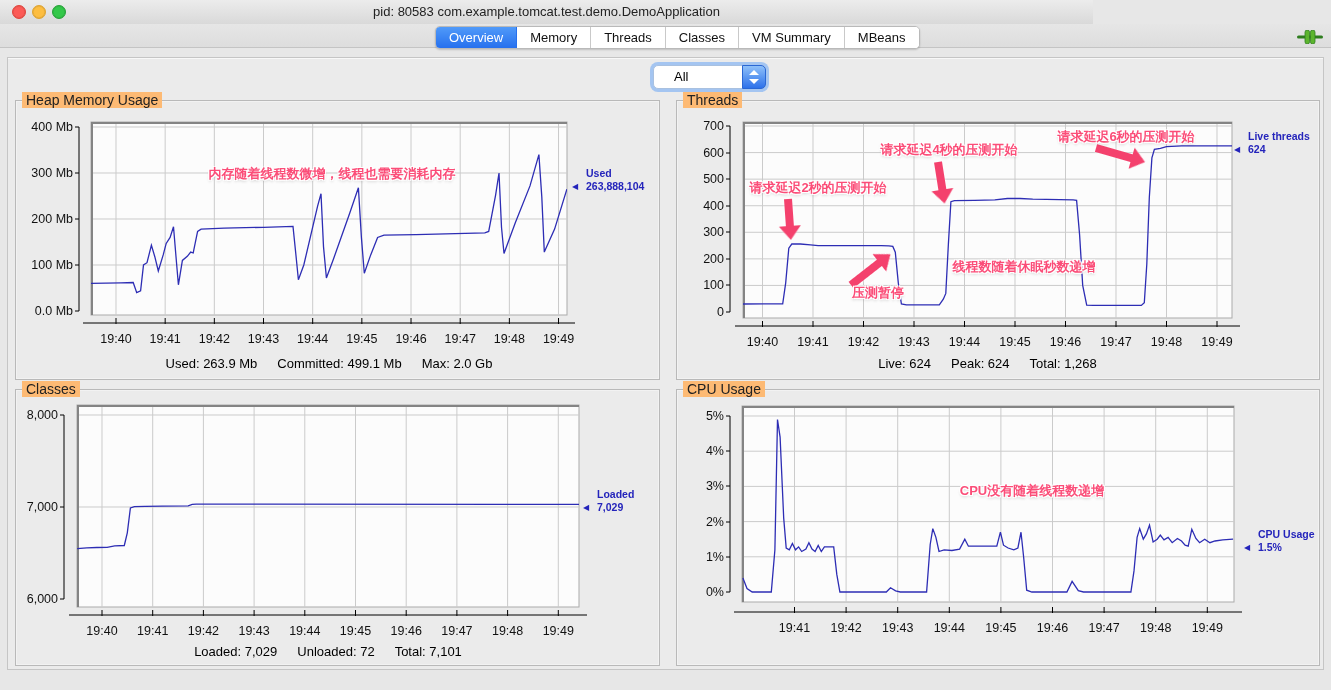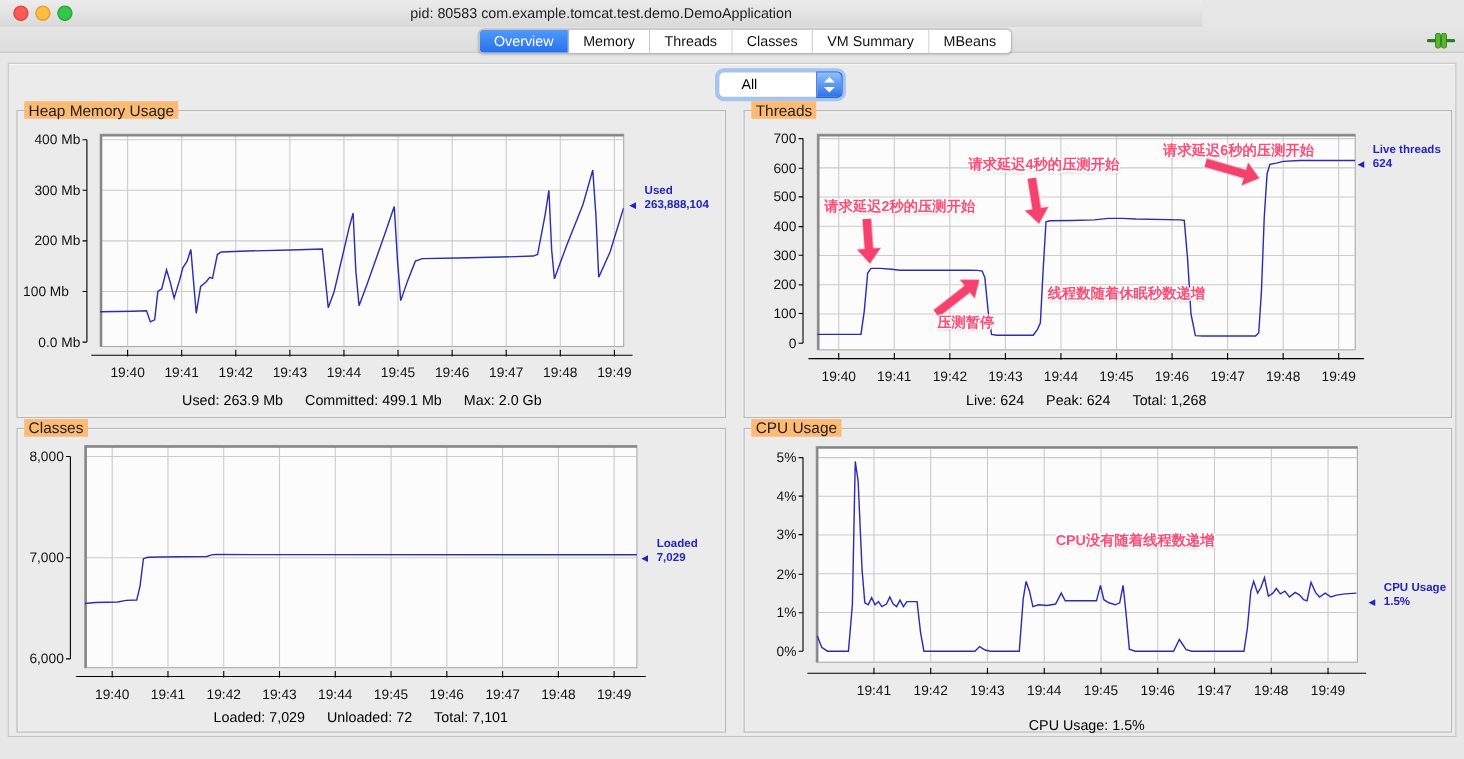--- a/index.html
+++ b/index.html
@@ -167,38 +167,39 @@
         <line x1="345.85" y1="217" x2="345.85" y2="223" stroke="#000" stroke-width="1"></line>
         <line x1="395.02" y1="217" x2="395.02" y2="223" stroke="#000" stroke-width="1"></line>
         <line x1="444.19" y1="217" x2="444.19" y2="223" stroke="#000" stroke-width="1"></line>
         <line x1="493.36" y1="217" x2="493.36" y2="223" stroke="#000" stroke-width="1"></line>
         <line x1="542.53" y1="217" x2="542.53" y2="223" stroke="#000" stroke-width="1"></line>
       </svg>
     <span class="legend">Heap Memory Usage</span>
   <span class="tick-label" style="left: 5px; top: 19px; width: 52px; text-align: right;">400 Mb</span>
       <span class="tick-label" style="left: 5px; top: 65px; width: 52px; text-align: right;">300 Mb</span>
       <span class="tick-label" style="left: 5px; top: 111px; width: 52px; text-align: right;">200 Mb</span>
-      <span class="tick-label" style="left: 5px; top: 157px; width: 52px; ">100 Mb</span>
+      <span class="tick-label" style="left: 5px; top: 157px; width: 52px; text-align: right;">100 Mb</span>
       <span class="tick-label" style="left: 5px; top: 203px; width: 52px; text-align: right;">0.0 Mb</span>
       <span class="tick-label" style="left: 76px; top: 231px; width: 48px; text-align: center;">19:40</span>
       <span class="tick-label" style="left: 125.17px; top: 231px; width: 48px; text-align: center;">19:41</span>
       <span class="tick-label" style="left: 174.34px; top: 231px; width: 48px; text-align: center;">19:42</span>
       <span class="tick-label" style="left: 223.51px; top: 231px; width: 48px; text-align: center;">19:43</span>
       <span class="tick-label" style="left: 272.68px; top: 231px; width: 48px; text-align: center;">19:44</span>
       <span class="tick-label" style="left: 321.85px; top: 231px; width: 48px; text-align: center;">19:45</span>
       <span class="tick-label" style="left: 371.02px; top: 231px; width: 48px; text-align: center;">19:46</span>
       <span class="tick-label" style="left: 420.19px; top: 231px; width: 48px; text-align: center;">19:47</span>
       <span class="tick-label" style="left: 469.36px; top: 231px; width: 48px; text-align: center;">19:48</span>
       <span class="tick-label" style="left: 518.53px; top: 231px; width: 48px; text-align: center;">19:49</span>
       <div class="cfooter" style="left: 75px; width: 476px; top: 255px;"><span>Used: 263.9 Mb</span><span>Committed: 499.1 Mb</span><span>Max: 2.0 Gb</span></div>
       <span class="rtri" style="left: 556px; top: 81px;">◀</span>
       <div class="rlabel" style="left: 570px; top: 66px;">
         <div>Used</div>
         <div>263,888,104</div>
       </div>
+      <div class="ann-text" style="left: 316px; top: 73px;">内存随着线程数微增，线程也需要消耗内存</div>
     </div>
 
   <div class="panel" style="left:668px;top:42px;width:642px;height:278px;">
     <svg class="chart-svg" preserveAspectRatio="none" viewBox="0 0 642 278">
         <rect x="66" y="21" width="489" height="196" fill="#fcfcfc" stroke="#ababab" stroke-width="1"></rect>
         <line x1="85.5" y1="21" x2="85.5" y2="217" stroke="#cbcbcb" stroke-width="1"></line>
         <line x1="136" y1="21" x2="136" y2="217" stroke="#cbcbcb" stroke-width="1"></line>
         <line x1="186.5" y1="21" x2="186.5" y2="217" stroke="#cbcbcb" stroke-width="1"></line>
         <line x1="237" y1="21" x2="237" y2="217" stroke="#cbcbcb" stroke-width="1"></line>
         <line x1="287.5" y1="21" x2="287.5" y2="217" stroke="#cbcbcb" stroke-width="1"></line>
@@ -395,21 +396,20 @@
       <span class="tick-label" style="left: -5px; top: 195px; width: 52px; text-align: right;">0%</span>
       <span class="tick-label" style="left: 93.5px; top: 231px; width: 48px; text-align: center;">19:41</span>
       <span class="tick-label" style="left: 145.1px; top: 231px; width: 48px; text-align: center;">19:42</span>
       <span class="tick-label" style="left: 196.7px; top: 231px; width: 48px; text-align: center;">19:43</span>
       <span class="tick-label" style="left: 248.3px; top: 231px; width: 48px; text-align: center;">19:44</span>
       <span class="tick-label" style="left: 299.9px; top: 231px; width: 48px; text-align: center;">19:45</span>
       <span class="tick-label" style="left: 351.5px; top: 231px; width: 48px; text-align: center;">19:46</span>
       <span class="tick-label" style="left: 403.1px; top: 231px; width: 48px; text-align: center;">19:47</span>
       <span class="tick-label" style="left: 454.7px; top: 231px; width: 48px; text-align: center;">19:48</span>
       <span class="tick-label" style="left: 506.3px; top: 231px; width: 48px; text-align: center;">19:49</span>
-      <div class="cfooter" style="left: 65px; width: 492px; top: 262px;"><span>CPU Usage: 1.5%</span></div>
       <span class="rtri" style="left: 567px; top: 153px;">◀</span>
       <div class="rlabel" style="left: 581px; top: 138px;">
         <div>CPU Usage</div>
         <div>1.5%</div>
       </div>
       <div class="ann-text" style="left: 355px; top: 101px;">CPU没有随着线程数递增</div>
     </div>
 
 </div>
 

